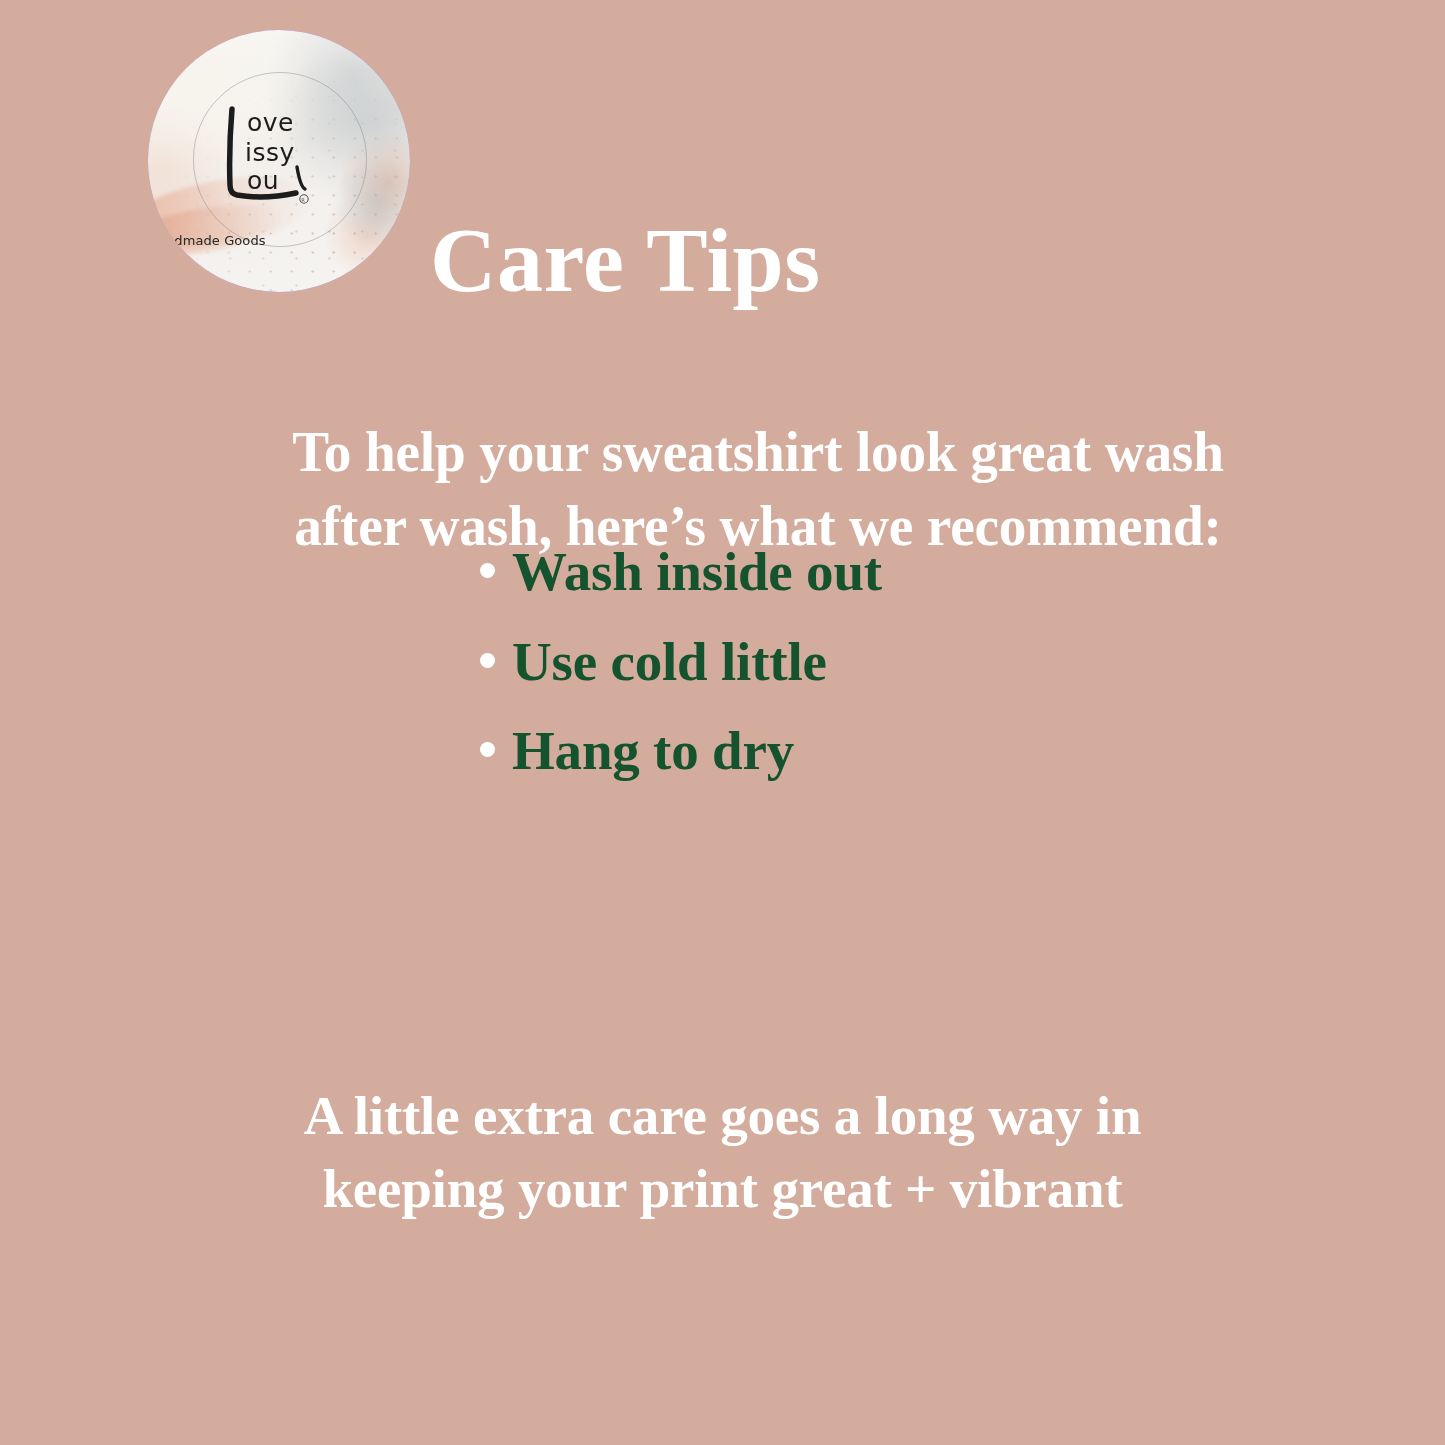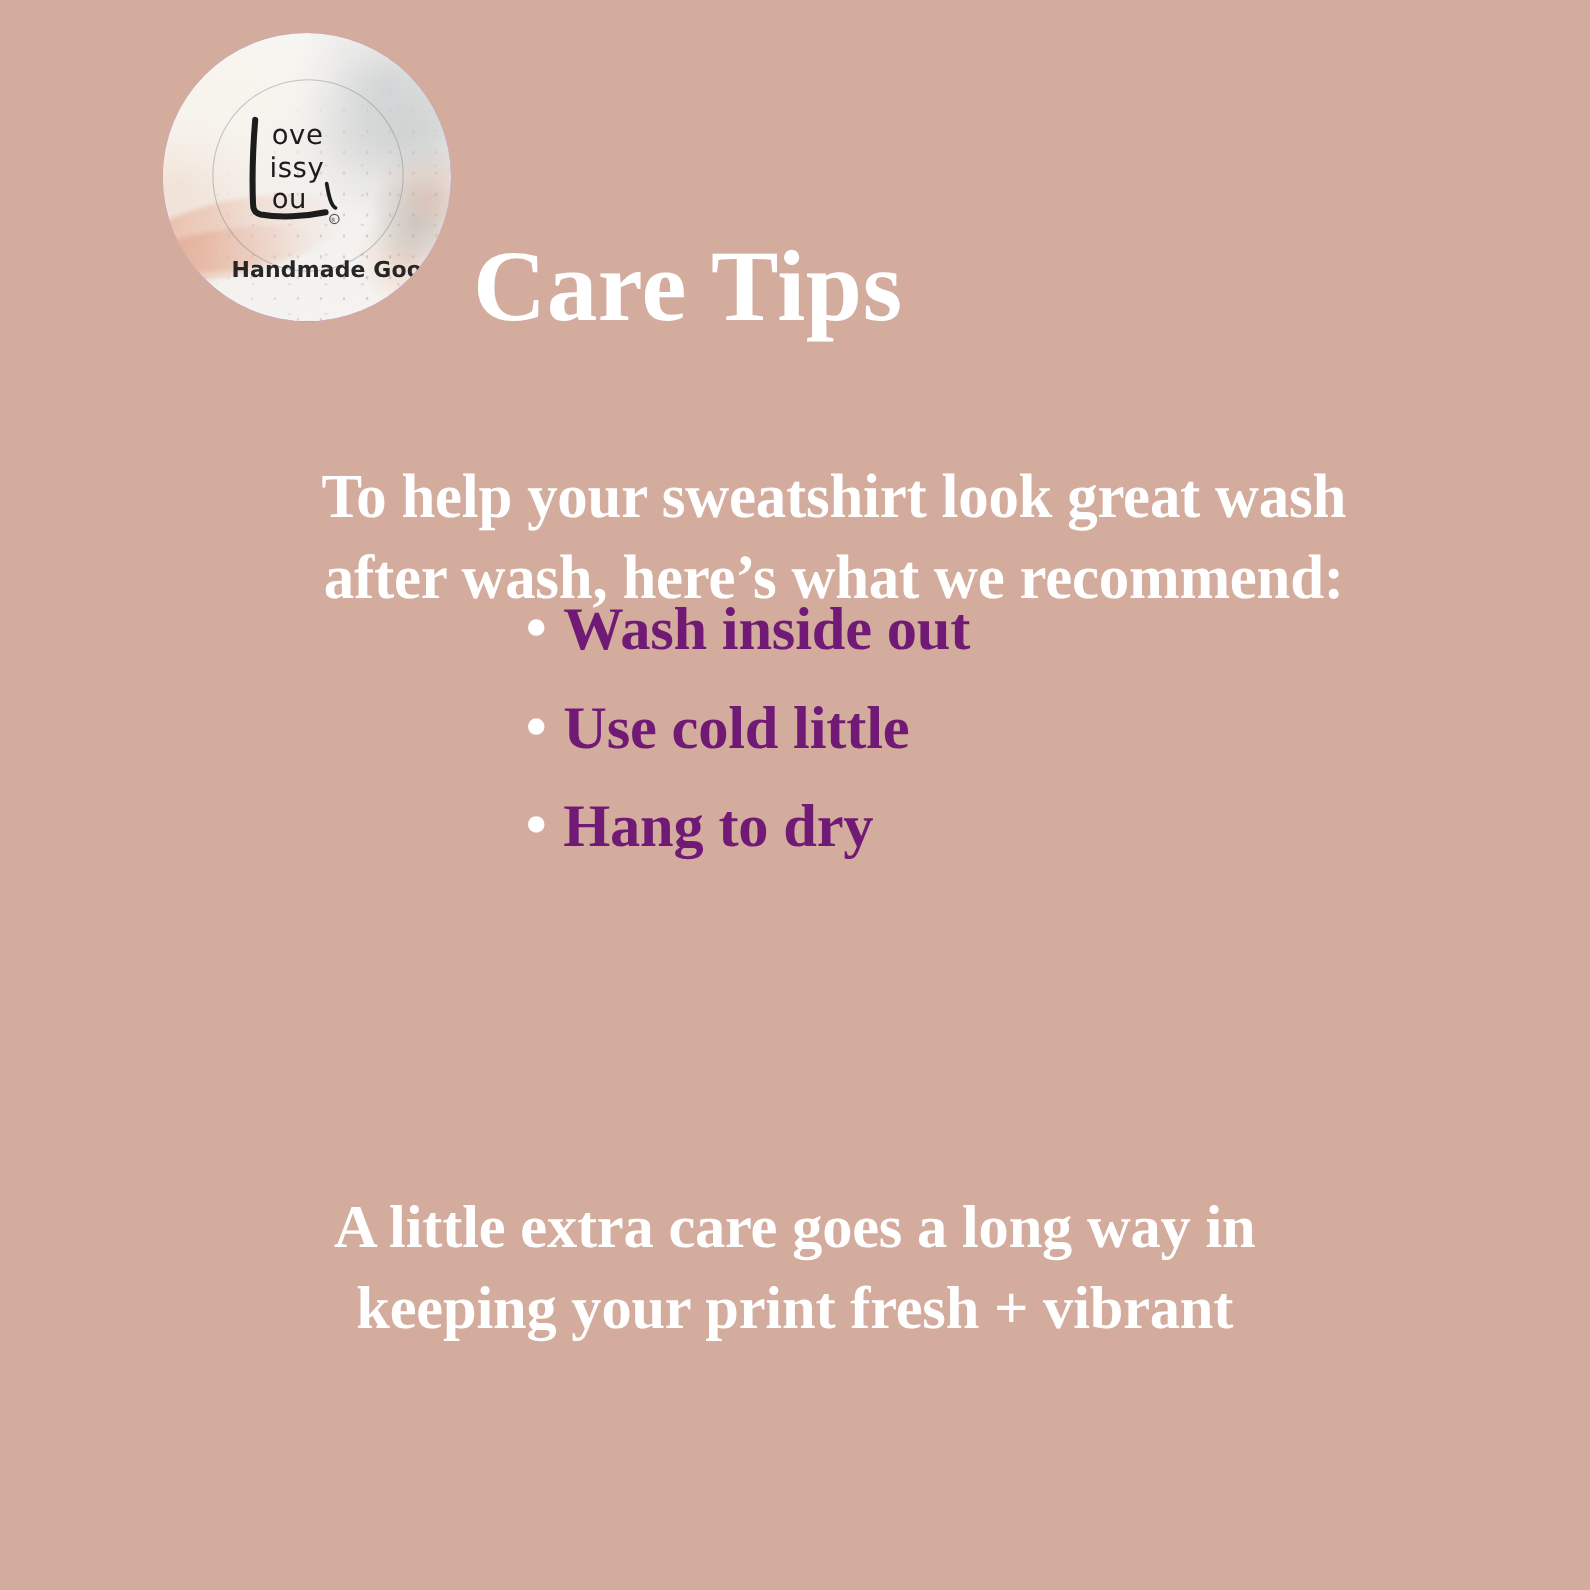--- a/index.html
+++ b/index.html
@@ -95,24 +95,24 @@
     top: 27%;
     text-align: center;
     pointer-events: none;
   }
   #logo-wordmark svg { display: inline-block; }
   #logo-tagline {
     position: absolute;
     left: 0;
     right: 0;
     top: 77.5%;
-    text-align: right;
+    text-align: left;
     font-family: "DejaVu Sans", "Liberation Sans", sans-serif;
-    font-size: 20px;
-    font-weight: 700;
+    font-size: 13px;
+    font-weight: 400;
     letter-spacing: 0.1px;
     color: #262626;
   }
 
   
   #page-title {
     position: absolute;
     left: 430px;
     top: 150px;
     width: 560px;
@@ -144,21 +144,21 @@
 
   
   #care-list {
     position: absolute;
     left: 480px;
     top: 535px;
     width: 800px;
     margin: 0;
     padding: 0;
     list-style: none;
-    color: #701a75;
+    color: #14532d;
     font-family: "Liberation Serif", "DejaVu Serif", serif;
     font-weight: 700;
     font-size: 55px;
     line-height: 1.34;
     letter-spacing: -0.2px;
   }
   #care-list li {
     margin: 0 0 16px 0;
     text-indent: -34px;
     padding-left: 34px;
@@ -223,15 +223,15 @@
   <h1 id="page-title">Care Tips</h1>
 
   <p id="intro-text">To help your sweatshirt look great wash after wash, here’s what we recommend:</p>
 
   <ul id="care-list">
     <li><span class="bullet-dot"></span><span>Wash inside out</span></li>
     <li><span class="bullet-dot"></span><span>Use cold little</span></li>
     <li><span class="bullet-dot"></span><span>Hang to dry</span></li>
   </ul>
 
-  <p id="closing-text">A little extra care goes a long way in keeping your print fresh + vibrant</p>
+  <p id="closing-text">A little extra care goes a long way in keeping your print great + vibrant</p>
 
 </div>
 
 </body></html>

